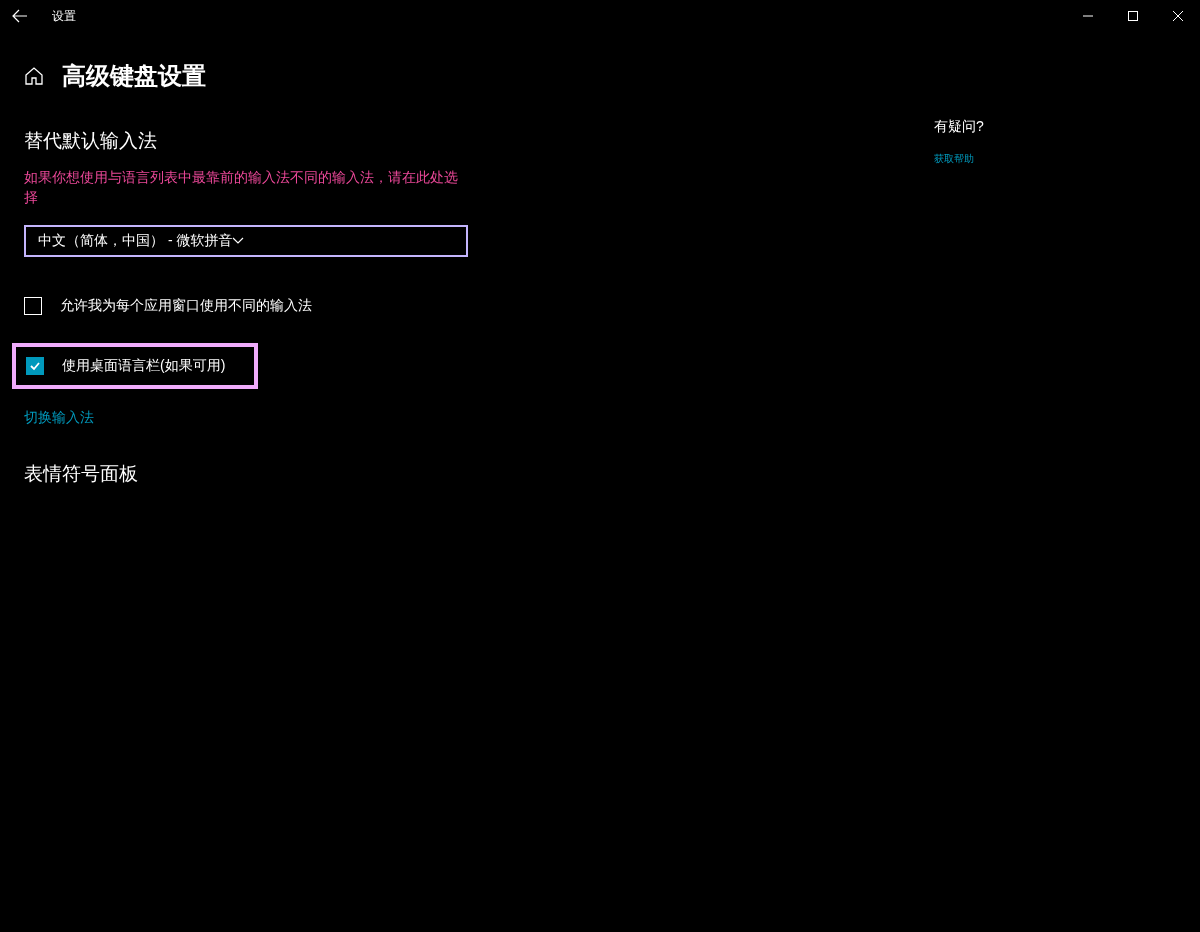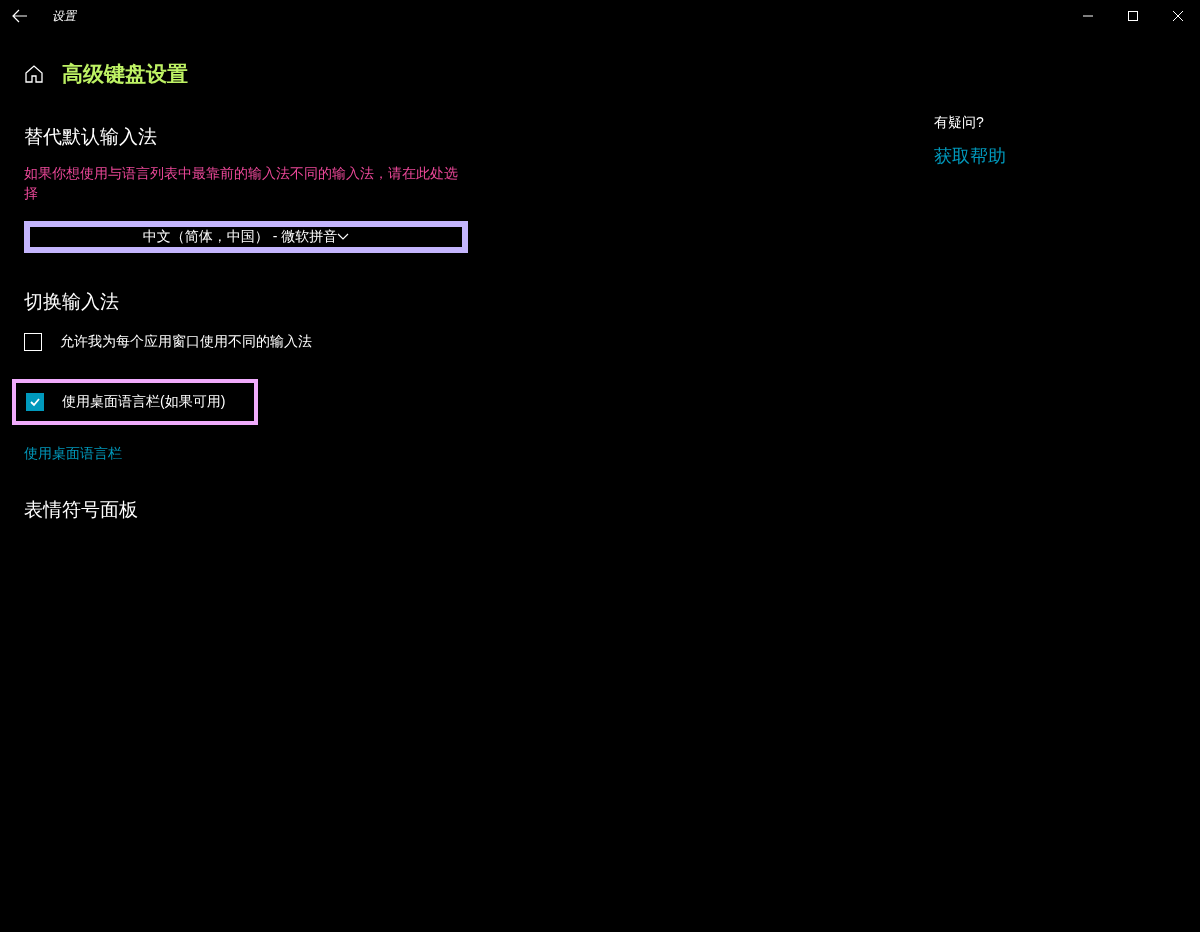--- a/index.html
+++ b/index.html
@@ -32,21 +32,20 @@
       width: 20px;
       height: 20px;
       display: flex;
       align-items: center;
       justify-content: center;
       cursor: pointer;
     }
     .titlebar-title {
       font-size: 12px;
       color: #ffffff;
-      font-style: italic;
     }
     .titlebar-controls {
       display: flex;
       align-items: center;
     }
     .titlebar-controls > div {
       width: 45px;
       height: 32px;
       display: flex;
       align-items: center;
@@ -59,23 +58,23 @@
       padding: 28px 24px 20px 24px;
       gap: 18px;
     }
     .home-icon {
       display: flex;
       align-items: center;
       justify-content: center;
       cursor: pointer;
     }
     .page-title {
-      font-size: 21px;
+      font-size: 24px;
       font-weight: 600;
-      color: #bef264;
+      color: #ffffff;
     }
     .content {
       display: flex;
       padding: 0 24px;
     }
     .main {
       width: 680px;
     }
     .section-title {
       font-size: 19px;
@@ -87,25 +86,25 @@
     .section-desc {
       font-size: 14px;
       color: #ec4899;
       line-height: 1.4;
       max-width: 440px;
       margin-bottom: 18px;
     }
     .dropdown {
       width: 444px;
       height: 32px;
-      border: 6px solid #c4b5fd;
+      border: 2px solid #c4b5fd;
       background: #000000;
       display: flex;
       align-items: center;
-      justify-content: center;
+      justify-content: flex-start;
       padding: 0 12px;
       cursor: pointer;
       margin-bottom: 36px;
     }
     .dropdown-text {
       font-size: 14px;
       color: #ffffff;
     }
     .checkbox-row {
       display: flex;
@@ -159,21 +158,21 @@
     .sidebar-right {
       margin-left: 230px;
       padding-top: 6px;
     }
     .sidebar-heading {
       font-size: 14px;
       color: #ffffff;
       margin-bottom: 12px;
     }
     .sidebar-link {
-      font-size: 18px;
+      font-size: 10px;
       color: #0099bc;
       cursor: pointer;
     }
   </style>
 </head>
 <body>
 
 <div class="titlebar">
   <div class="titlebar-left">
     <div class="back-arrow">
@@ -218,40 +217,39 @@
     <h2 class="section-title">替代默认输入法</h2>
     <p class="section-desc">如果你想使用与语言列表中最靠前的输入法不同的输入法，请在此处选择</p>
     <div class="dropdown">
       <span class="dropdown-text">中文（简体，中国） - 微软拼音</span>
       <svg width="12" height="8" viewBox="0 0 12 8">
         <path d="M 1 1 L 6 6 L 11 1" stroke="#ffffff" stroke-width="1.2" fill="none"></path>
       </svg>
     </div>
 
     <div class="section2">
-      <h2 class="section-title">切换输入法</h2>
 
       <div class="checkbox-row">
         <div class="checkbox">
           
         </div>
         <span class="checkbox-label">允许我为每个应用窗口使用不同的输入法</span>
       </div>
 
       <div class="checkbox-row highlighted">
         <div class="checkbox checked">
           <svg width="12" height="12" viewBox="0 0 12 12">
             <path d="M 2 6 L 5 9 L 10 3" stroke="#ffffff" stroke-width="1.8" fill="none"></path>
           </svg>
         </div>
         <span class="checkbox-label">使用桌面语言栏(如果可用)</span>
       </div>
 
       <div class="links-group">
-        <a class="link">使用桌面语言栏</a>
+        <a class="link">切换输入法</a>
       </div>
     </div>
 
     <div class="section3">
       <h2 class="section-title">表情符号面板</h2>
     </div>
 
   </div>
 
   <div class="sidebar-right">

